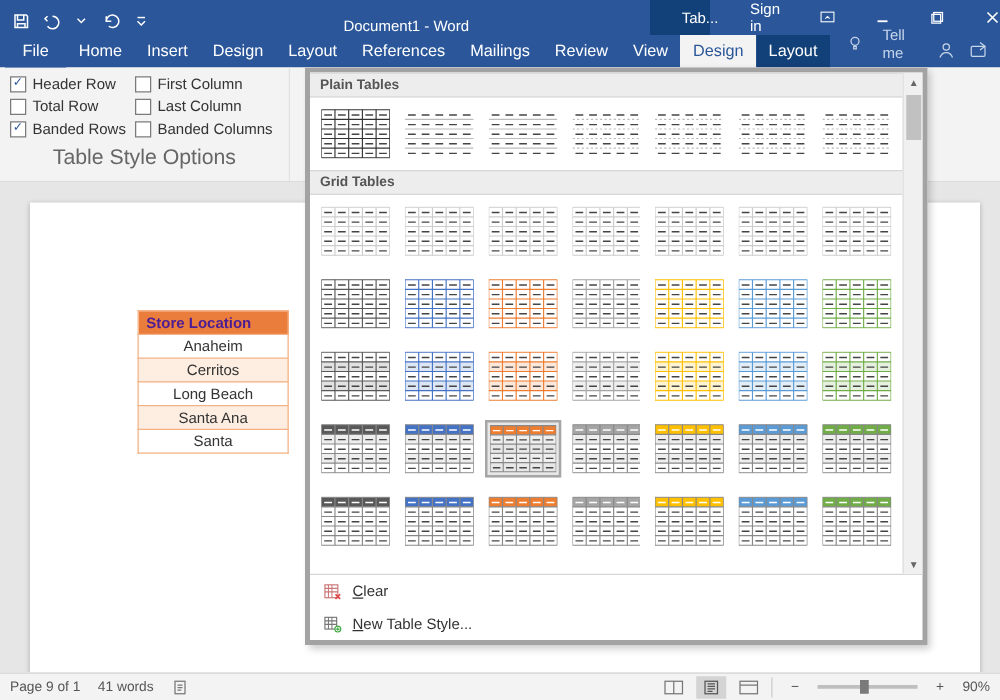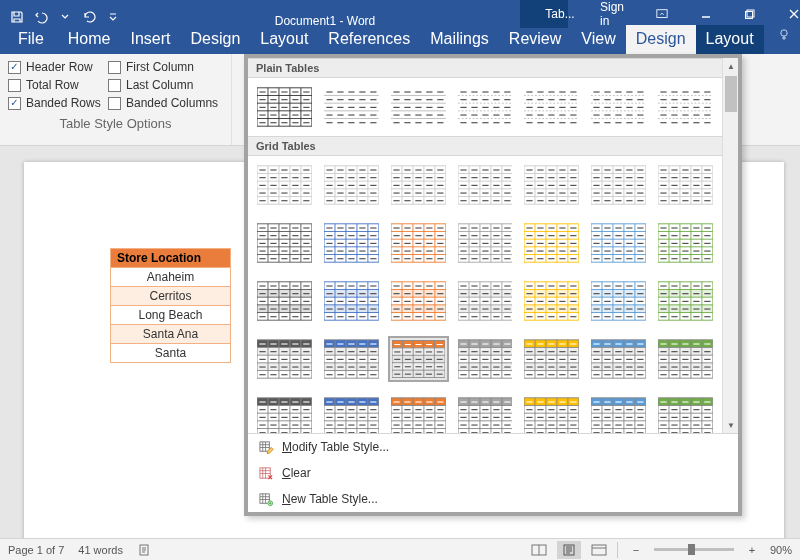--- a/index.html
+++ b/index.html
@@ -8,54 +8,54 @@
   .qat { display:flex; align-items:center; gap:2px; padding:0 6px; }
   .qat-btn { width:22px; height:22px; display:flex; align-items:center; justify-content:center; cursor:pointer; }
   .qat-btn svg { stroke:#fff; fill:none; }
   .titlebar-title { flex:1; text-align:center; font-size:12px; }
   .titlebar-right { display:flex; align-items:center; gap:0; }
   .titlebar-right .tbtn { width:44px; height:28px; display:flex; align-items:center; justify-content:center; cursor:pointer; font-size:12px;padding-left:32px; }
   .titlebar-right .tbtn.tab { background:#124078; width:48px; }
   .titlebar-right .tbtn.sign { width:56px; }
   .titlebar-right .tbtn.close { width:44px; }
   .ribbon-tabs { height:26px; background:#2b579a; display:flex; align-items:flex-end; color:#fff; padding:0 4px; }
-  .ribbon-tabs .tab { padding:5px 10px 6px; font-size:16px; cursor:pointer; }
+  .ribbon-tabs .tab { padding:5px 10px 6px; font-size:13px; cursor:pointer; }
   .ribbon-tabs .tab.file { background:#2b579a; padding:5px 14px 6px; }
   .ribbon-tabs .tab.active { background:#124078; }
   .ribbon-tabs .tab.active2 { background:#f3f3f3; color:#2b579a; }
   .ribbon-tabs .tellme { margin-left:6px; padding:5px 8px; display:flex; align-items:center; gap:16px; color:#c6d5ea; }
   .ribbon-tabs .righticon { width:30px; display:flex; align-items:center; justify-content:center; padding:5px 0 6px; }
   .ribbon-body { height:92px; background:#f3f3f3; border-bottom:1px solid #d4d4d4; display:flex; }
   .group-options { width:232px; padding:6px 8px 0; border-right:1px solid #e1e1e1; }
   .opt-grid { display:grid; grid-template-columns:100px 118px; row-gap:4px; }
   .opt { display:flex; align-items:center; gap:5px; cursor:pointer;text-align:center; }
   .chk { width:13px; height:13px; border:1px solid #7a7a7a; background:#fff; display:flex; align-items:center; justify-content:center; }
   .chk.checked::after { content:"✓"; font-size:10px; color:#2b579a; line-height:1; }
-  .group-label { text-align:center; font-size:13px; color:#666; margin-top:6px; }
+  .group-label { text-align:center; font-size:17px; color:#666; margin-top:6px; }
   .gallery-panel { position:absolute; left:244px; top:54px; width:498px; height:462px; background:#fff; border:4px solid #a3a3a3; box-shadow:3px 3px 6px rgba(0,0,0,0.2); display:flex; flex-direction:column; z-index:50; }
   .gallery-scroll { flex:1; overflow:hidden; position:relative; }
   .gallery-scrollbar { position:absolute; right:0; top:0; width:16px; height:100%; background:#f0f0f0; border-left:1px solid #ddd; }
   .scroll-thumb { position:absolute; top:18px; left:2px; width:12px; height:36px; background:#c1c1c1; }
   .scroll-arrow { position:absolute; left:0; width:16px; height:16px; display:flex; align-items:center; justify-content:center; font-size:8px; color:#666; }
   .scroll-arrow.up { top:0; }
   .scroll-arrow.dn { bottom:0; }
   .gallery-content { padding:0; margin-right:16px; }
   .gallery-head { background:#ededed; border-top:1px solid #d7d7d7; border-bottom:1px solid #d7d7d7; padding:3px 8px; font-size:11px; font-weight:600; color:#555; }
   .swatch-row { display:flex; gap:6px; padding:6px 6px; }
   .swatch { width:64px; height:46px; border:1px solid transparent; cursor:pointer; padding:2px; }
   .swatch.hov { border:2px solid #a6a6a6; background:#e7e7e7; }
   .gallery-footer { border-top:1px solid #d7d7d7; }
   .gitem { display:flex; align-items:center; gap:8px; padding:5px 10px; cursor:pointer; }
   .gitem .gi-icon { width:16px; height:16px; display:flex; align-items:center; justify-content:center; }
   .gitem .gi-icon svg { width:15px; height:15px; }
   .gitem .u { text-decoration:underline; }
   .docarea { position:absolute; left:0; top:146px; right:0; bottom:22px; background:#e6e6e6; overflow:hidden; }
   .page { position:absolute; left:24px; top:16px; width:760px; height:900px; background:#fff; box-shadow:0 0 4px rgba(0,0,0,0.25); }
   .doctable { position:absolute; left:86px; top:86px; border-collapse:collapse; font-size:12px; }
-  .doctable th { background:#eb7d3c; color:#000000; text-align:left; padding:2px 6px; border:1px solid #f4b183; font-weight:600; width:120px;}
+  .doctable th { background:#eb7d3c; color:#4c1d95; text-align:left; padding:2px 6px; border:1px solid #f4b183; font-weight:600; width:120px;}
   .doctable td { border:1px solid #f4b183; padding:2px 6px; width:120px;text-align:center;}
   .doctable tr:nth-child(odd) td { background:#fdeee1; }
   .statusbar { position:absolute; bottom:0; left:0; right:0; height:22px; background:#f3f3f3; border-top:1px solid #d4d4d4; display:flex; align-items:center; font-size:11px; color:#555; padding:0 8px; }
   .statusbar .sb-left { display:flex; gap:14px; align-items:center; }
   .statusbar .sb-right { margin-left:auto; display:flex; align-items:center; gap:6px; }
   .view-btn { width:24px; height:18px; display:flex; align-items:center; justify-content:center; cursor:pointer; }
   .view-btn.active { background:#d4d4d4; }
   .zoom-slider { width:80px; height:3px; background:#bfbfbf; position:relative; }
   .zoom-slider .zthumb { position:absolute; top:-4px; left:34px; width:7px; height:11px; background:#7a7a7a; }
   .sb-icon { width:16px; height:16px; display:flex; align-items:center; justify-content:center; }
@@ -1866,30 +1866,20 @@
       </div>
     <div class="gallery-scrollbar">
       <div class="scroll-arrow up">▲</div>
       <div class="scroll-thumb"></div>
       <div class="scroll-arrow dn">▼</div>
     </div>
   </div>
   <div class="gallery-footer">
     <div class="gitem">
       <span class="gi-icon">
-          <svg viewBox="0 0 16 16" fill="none" stroke="#777">
-            <rect x="1" y="2" width="10" height="10"></rect>
-            <path d="M1 5h10M1 8h10M4 2v10M7 2v10" stroke-width="0.9"></path>
-            <path d="M9 12l4-4 2 2-4 4-2 .5z" fill="#ffd37a" stroke="#c77c00"></path>
-          </svg>
-        </span>
-      <span><span class="u">M</span><span>odify Table Style...</span></span>
-    </div>
-    <div class="gitem">
-      <span class="gi-icon">
           <svg viewBox="0 0 16 16" fill="none" stroke="#c77">
             <rect x="1" y="2" width="11" height="11"></rect>
             <path d="M1 5h11M1 8h11M4 2v11M7 2v11" stroke-width="0.9"></path>
             <path d="M10 10l4 4M14 10l-4 4" stroke="#d44" stroke-width="1.4"></path>
           </svg>
         </span>
       <span><span class="u">C</span><span>lear</span></span>
     </div>
     <div class="gitem">
       <span class="gi-icon">
@@ -1900,21 +1890,21 @@
             <path d="M12 10.5v3M10.5 12h3" stroke="#4a4"></path>
           </svg>
         </span>
       <span><span class="u">N</span><span>ew Table Style...</span></span>
     </div>
   </div>
 </div>
 
 <div class="statusbar">
   <div class="sb-left">
-    <span>Page 1 of 7</span>
+    <span>Page 9 of 1</span>
     <span>41 words</span>
     <span class="sb-icon">
         <svg width="14" height="14" viewBox="0 0 14 14" stroke="#777" fill="none">
           <rect x="2" y="2" width="8" height="10"></rect>
           <path d="M4 5h4M4 7h4M4 9h3"></path>
         </svg>
       </span>
   </div>
   <div class="sb-right">
     <div class="view-btn">

